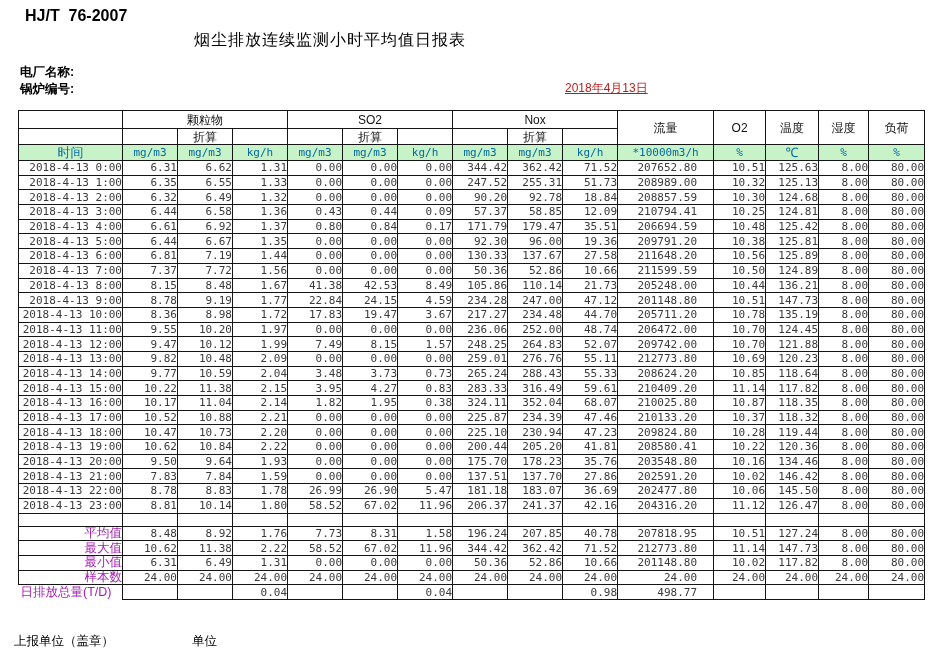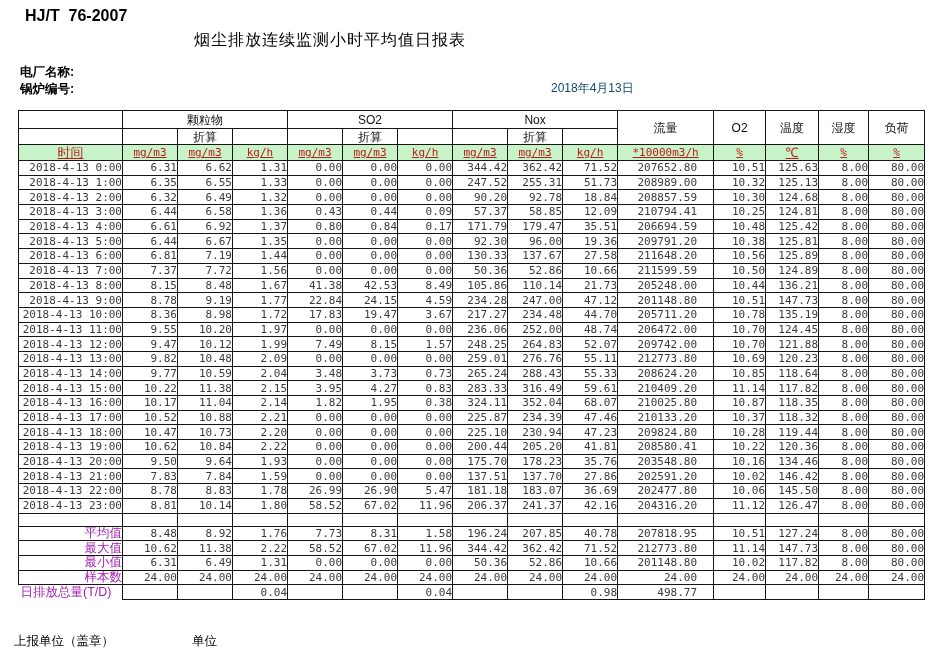--- a/index.html
+++ b/index.html
@@ -3,30 +3,30 @@
 <meta charset="utf-8">
 <style>
   html,body{margin:0;padding:0;background:#ffffff;}
   .page{position:relative;width:943px;height:657px;background:#fff;overflow:hidden;
         font-family:"Liberation Sans",sans-serif;color:#000;}
   .std{position:absolute;left:25px;top:7px;font-size:16px;font-weight:bold;white-space:pre;}
   .title{position:absolute;left:0;top:30px;width:660px;text-align:center;
          font-size:16px;font-weight:normal;letter-spacing:1px;}
   .plant{position:absolute;left:20px;top:64px;font-size:12.5px;font-weight:bold;}
   .boiler{position:absolute;left:20px;top:81px;font-size:12.5px;font-weight:bold;}
-  .rdate{position:absolute;left:551px;top:80px;font-size:12px;color:#0c4a6e;}
+  .rdate{position:absolute;left:565px;top:80px;font-size:12px;color:#b91c1c;text-decoration:underline;}
   table.report{position:absolute;left:18px;top:110px;border-collapse:collapse;
                table-layout:fixed;width:906px;}
   table.report td{border:1px solid #151515;padding:0;line-height:1;vertical-align:middle;
                   overflow:hidden;white-space:nowrap;}
   thead td{text-align:center;font-size:12px;color:#111;}
   tr.grp td{height:17px;}
   tr.sub td{height:15px;}
   tr.unit-row td{height:15px;background:#c8f3c8;
-                 font-family:"DejaVu Sans Mono",monospace;font-size:11px;color:#b91c1c;text-decoration:underline;}
+                 font-family:"DejaVu Sans Mono",monospace;font-size:11px;color:#0369a1;}
   tr.unit-row td.cjk{font-family:"Liberation Sans",sans-serif;font-size:13px;}
   tbody td{height:13.7px;font-family:"DejaVu Sans Mono",monospace;font-size:11px;color:#3a3a3a;}
   td.tcell{text-align:right;padding-right:4px;margin-left:48px;}
   td.num{text-align:right;padding-right:8px;}
   td.num.flow{padding-right:16px;}
   td.sum-label{text-align:right;padding-right:3px;font-family:"Liberation Sans",sans-serif;
                font-size:12.5px;color:#a21caf;}
   td.sum-label.open{border-left:none;border-bottom:none;text-align:left;padding-left:2px;}
   tr.spacer td{height:12px;}
   .foot1{position:absolute;left:14px;top:616px;font-size:12.5px;}

